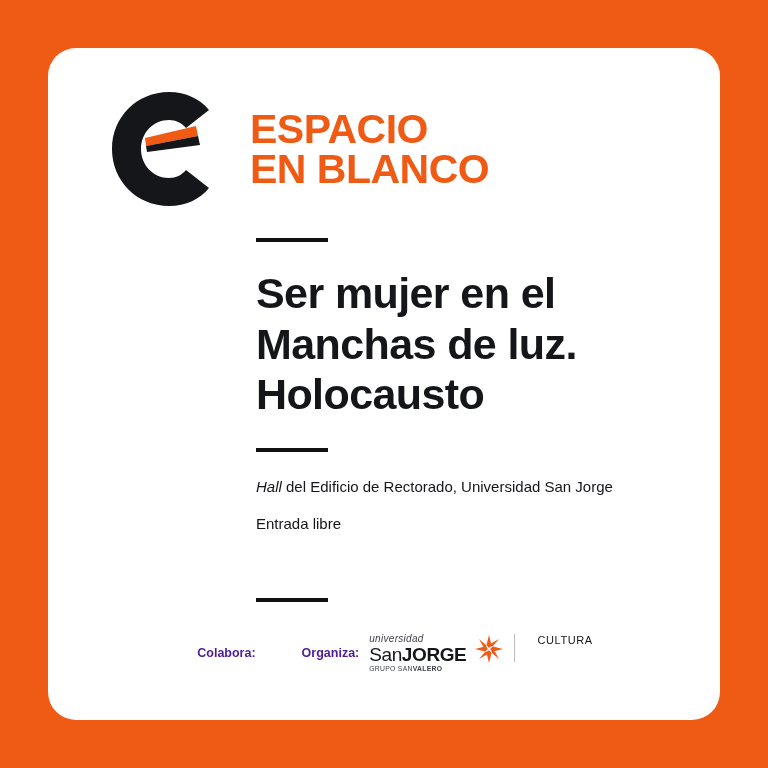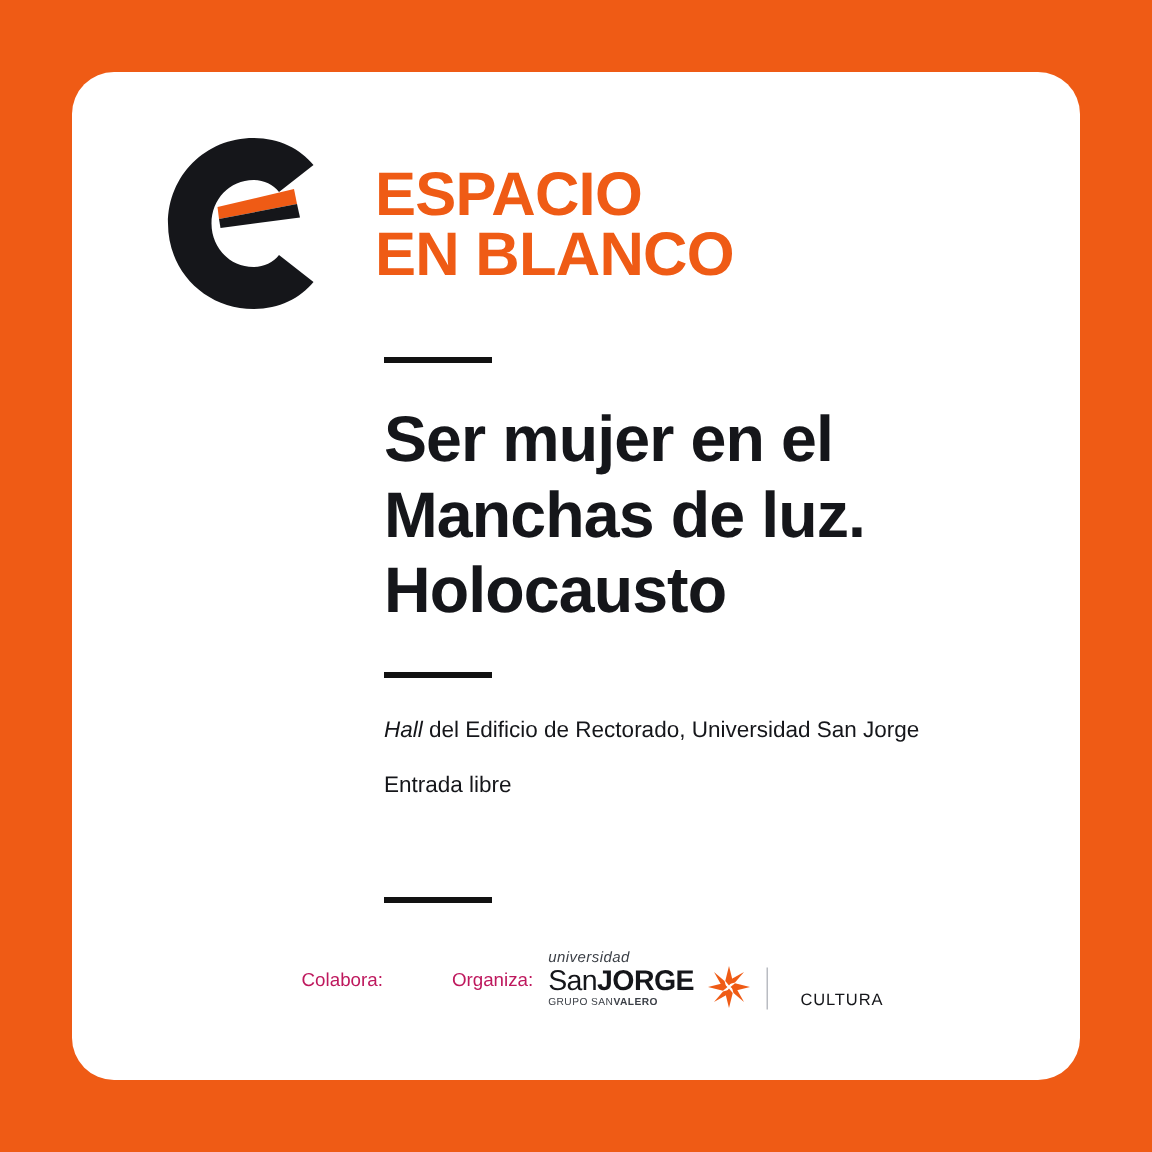--- a/index.html
+++ b/index.html
@@ -110,22 +110,22 @@
     justify-content: center;
     gap: 46px;
   }
   .footer-group {
     display: flex;
     align-items: center;
     gap: 10px;
   }
   .footer-label {
     font-size: 12.5px;
-    color: #be185d;
-    font-weight: normal;
+    color: #4c1d95;
+    font-weight: bold;
     white-space: nowrap;
   }
 
   
   .yv-badge {
     display: flex;
     align-items: center;
     gap: 7px;
     border: 1px solid #2B3A8F;
     padding: 6px 9px 6px 7px;
@@ -137,21 +137,21 @@
     line-height: 1.22;
     color: #2B3A8F;
     font-weight: bold;
     letter-spacing: 0.2px;
     white-space: nowrap;
   }
 
   
   .usj {
     display: flex;
-    align-items: flex-end;
+    align-items: flex-start;
     gap: 8px;
   }
   .usj-words {
     display: flex;
     flex-direction: column;
     align-items: flex-start;
     line-height: 1.05;
   }
   .usj-uni {
     font-size: 10px;

